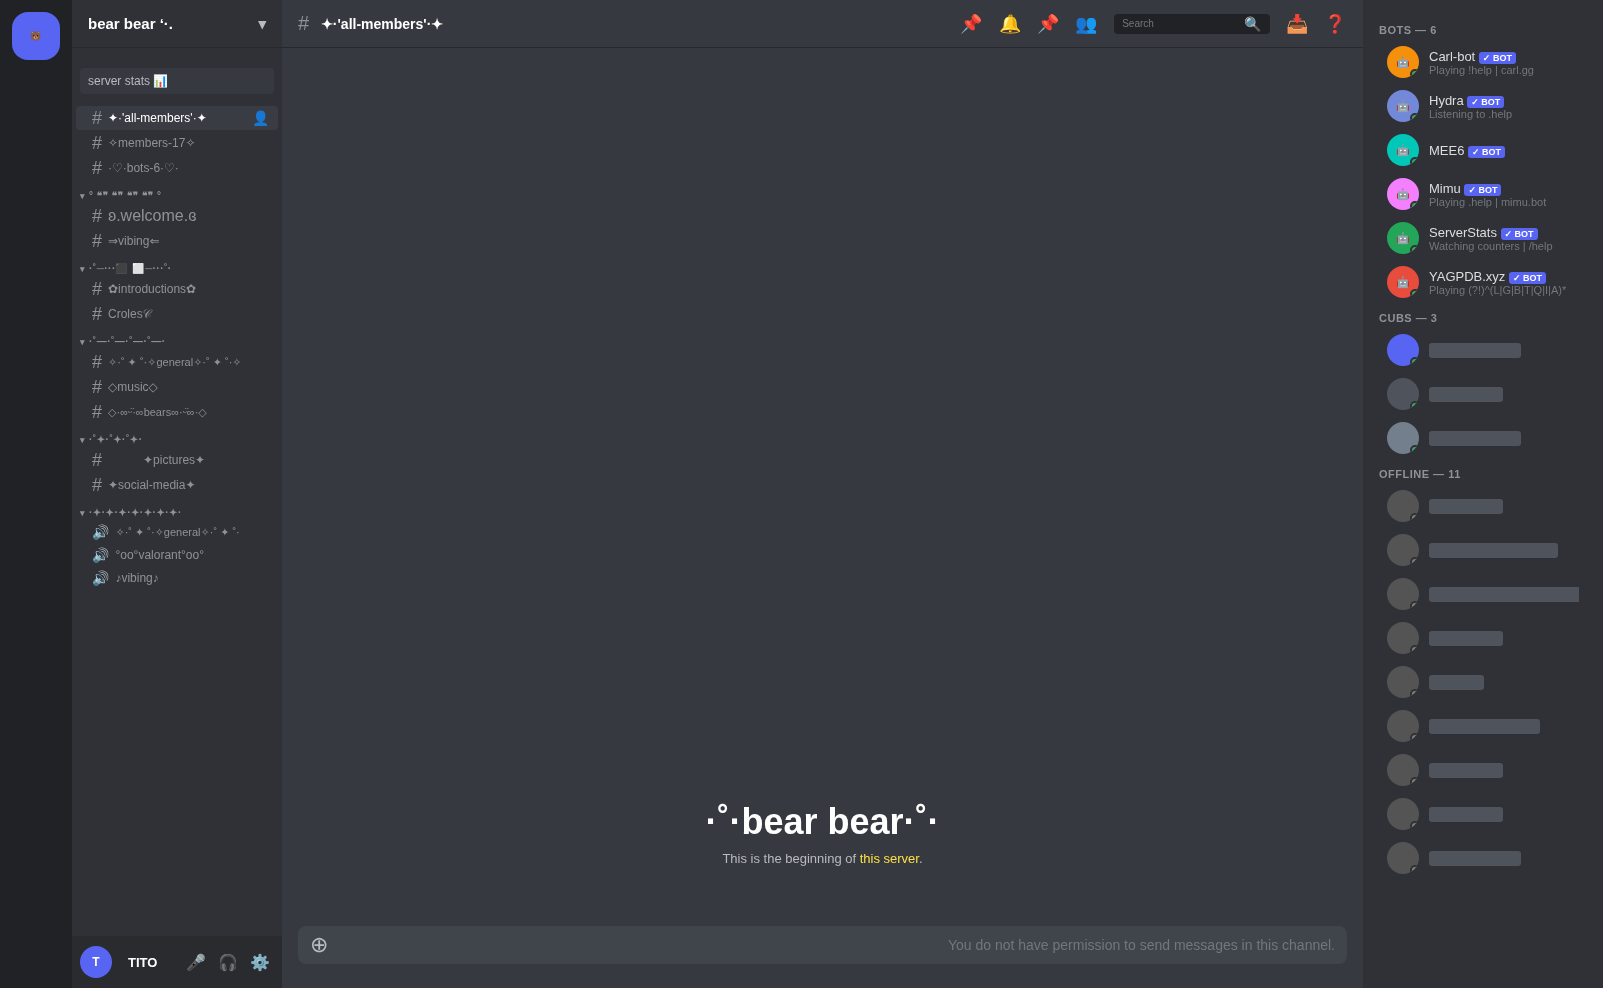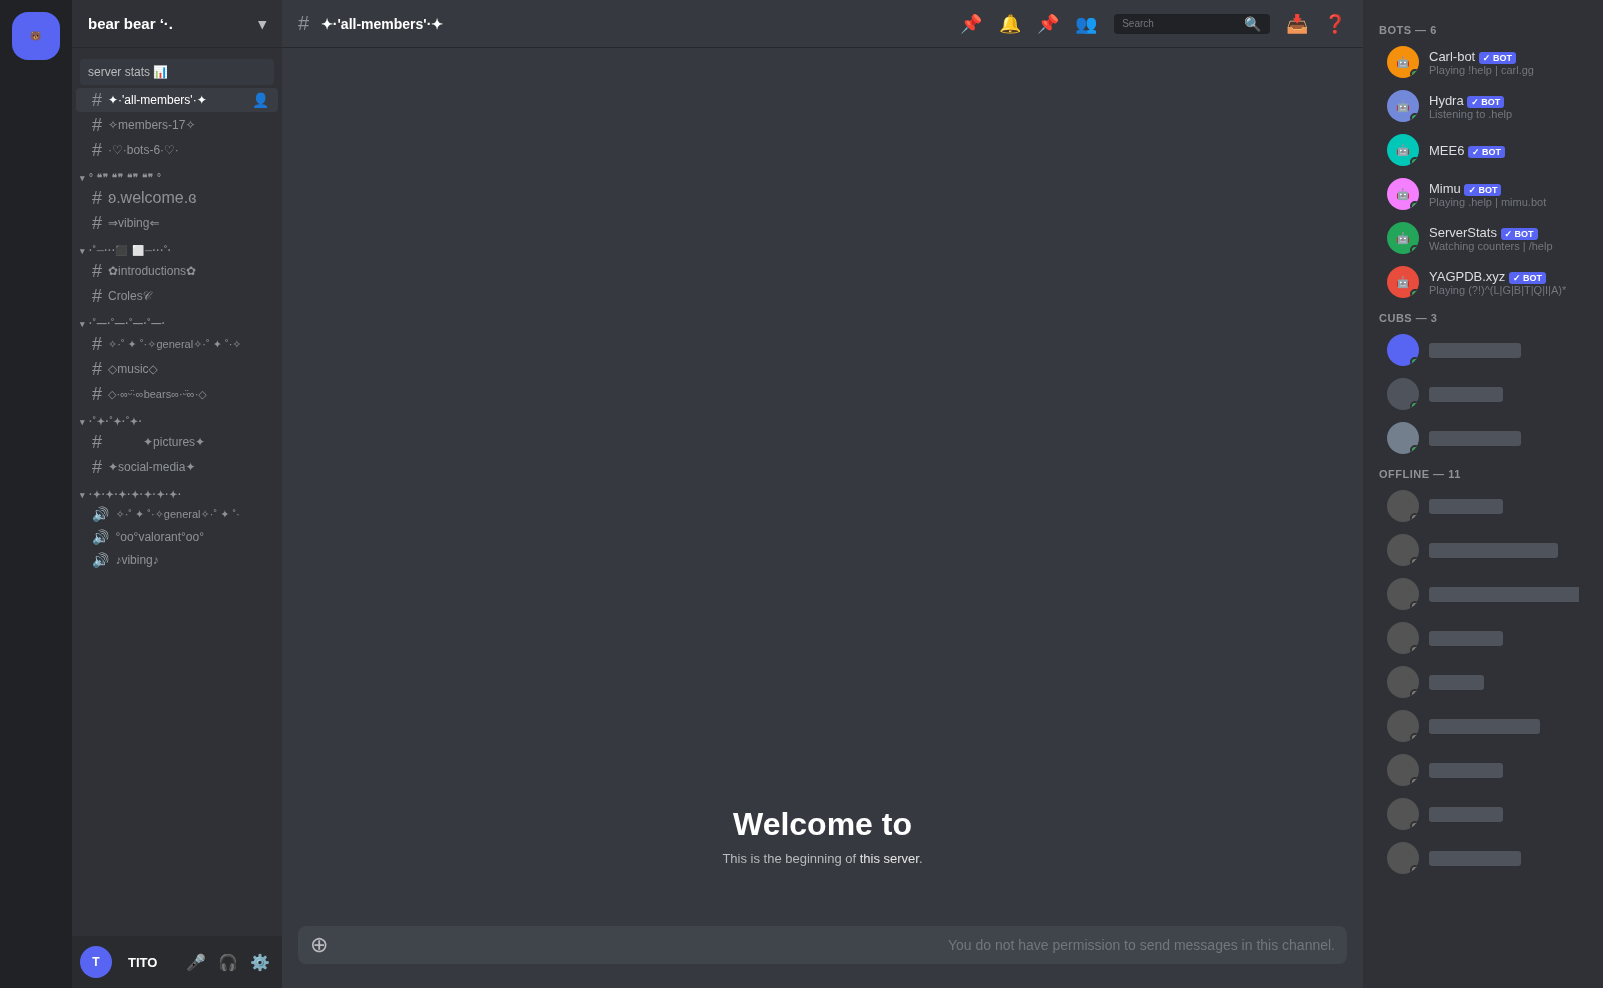--- a/index.html
+++ b/index.html
@@ -71,21 +71,21 @@
     .channels-list {
       flex: 1;
       overflow-y: auto;
       padding: 8px 0;
     }
     .channels-list::-webkit-scrollbar { width: 4px; }
     .channels-list::-webkit-scrollbar-track { background: transparent; }
     .channels-list::-webkit-scrollbar-thumb { background: #202225; border-radius: 2px; }
 
     .server-stats-banner {
-      margin: 3px 8px;
+      margin: 12px 8px;
       background: #36393f;
       border-radius: 4px;
       padding: 6px 8px;
       font-size: 12px;
       display: flex;
       align-items: center;
       gap: 6px;
       color: #b9bbbe;
     }
 
@@ -237,21 +237,21 @@
       font-size: 32px;
       font-weight: 800;
       color: #fff;
       line-height: 1.2;
     }
     .welcome-subtitle {
       font-size: 13px;
       color: #b9bbbe;
       margin-top: 8px;
     }
-    .welcome-subtitle a { color: #e5e5e5; text-decoration: none; }
+    .welcome-subtitle a { color: #fde047; text-decoration: none; }
 
     .message-input-area {
       padding: 0 16px 24px 16px;
       flex-shrink: 0;
     }
     .message-input-box {
       background: #40444b;
       border-radius: 8px;
       display: flex;
       align-items: center;
@@ -504,21 +504,24 @@
         <span style="color:#72767d;">🔍</span>
       </div>
       <span class="header-icon">📥</span>
       <span class="header-icon">❓</span>
     </div>
   </div>
 
   <div class="messages-area">
     <div class="welcome-area">
       <div class="welcome-title">
-        <span>Welcome to</span><br>
+        <br>
+        <span style="font-size:36px;">
+          ·˚·bear bear·˚·
+        </span>
       </div>
       <div class="welcome-subtitle">
         This is the beginning of <a>this server</a>.
       </div>
     </div>
   </div>
 
   <div class="message-input-area">
     <div class="message-input-box">
       <span class="plus-btn">⊕</span>

